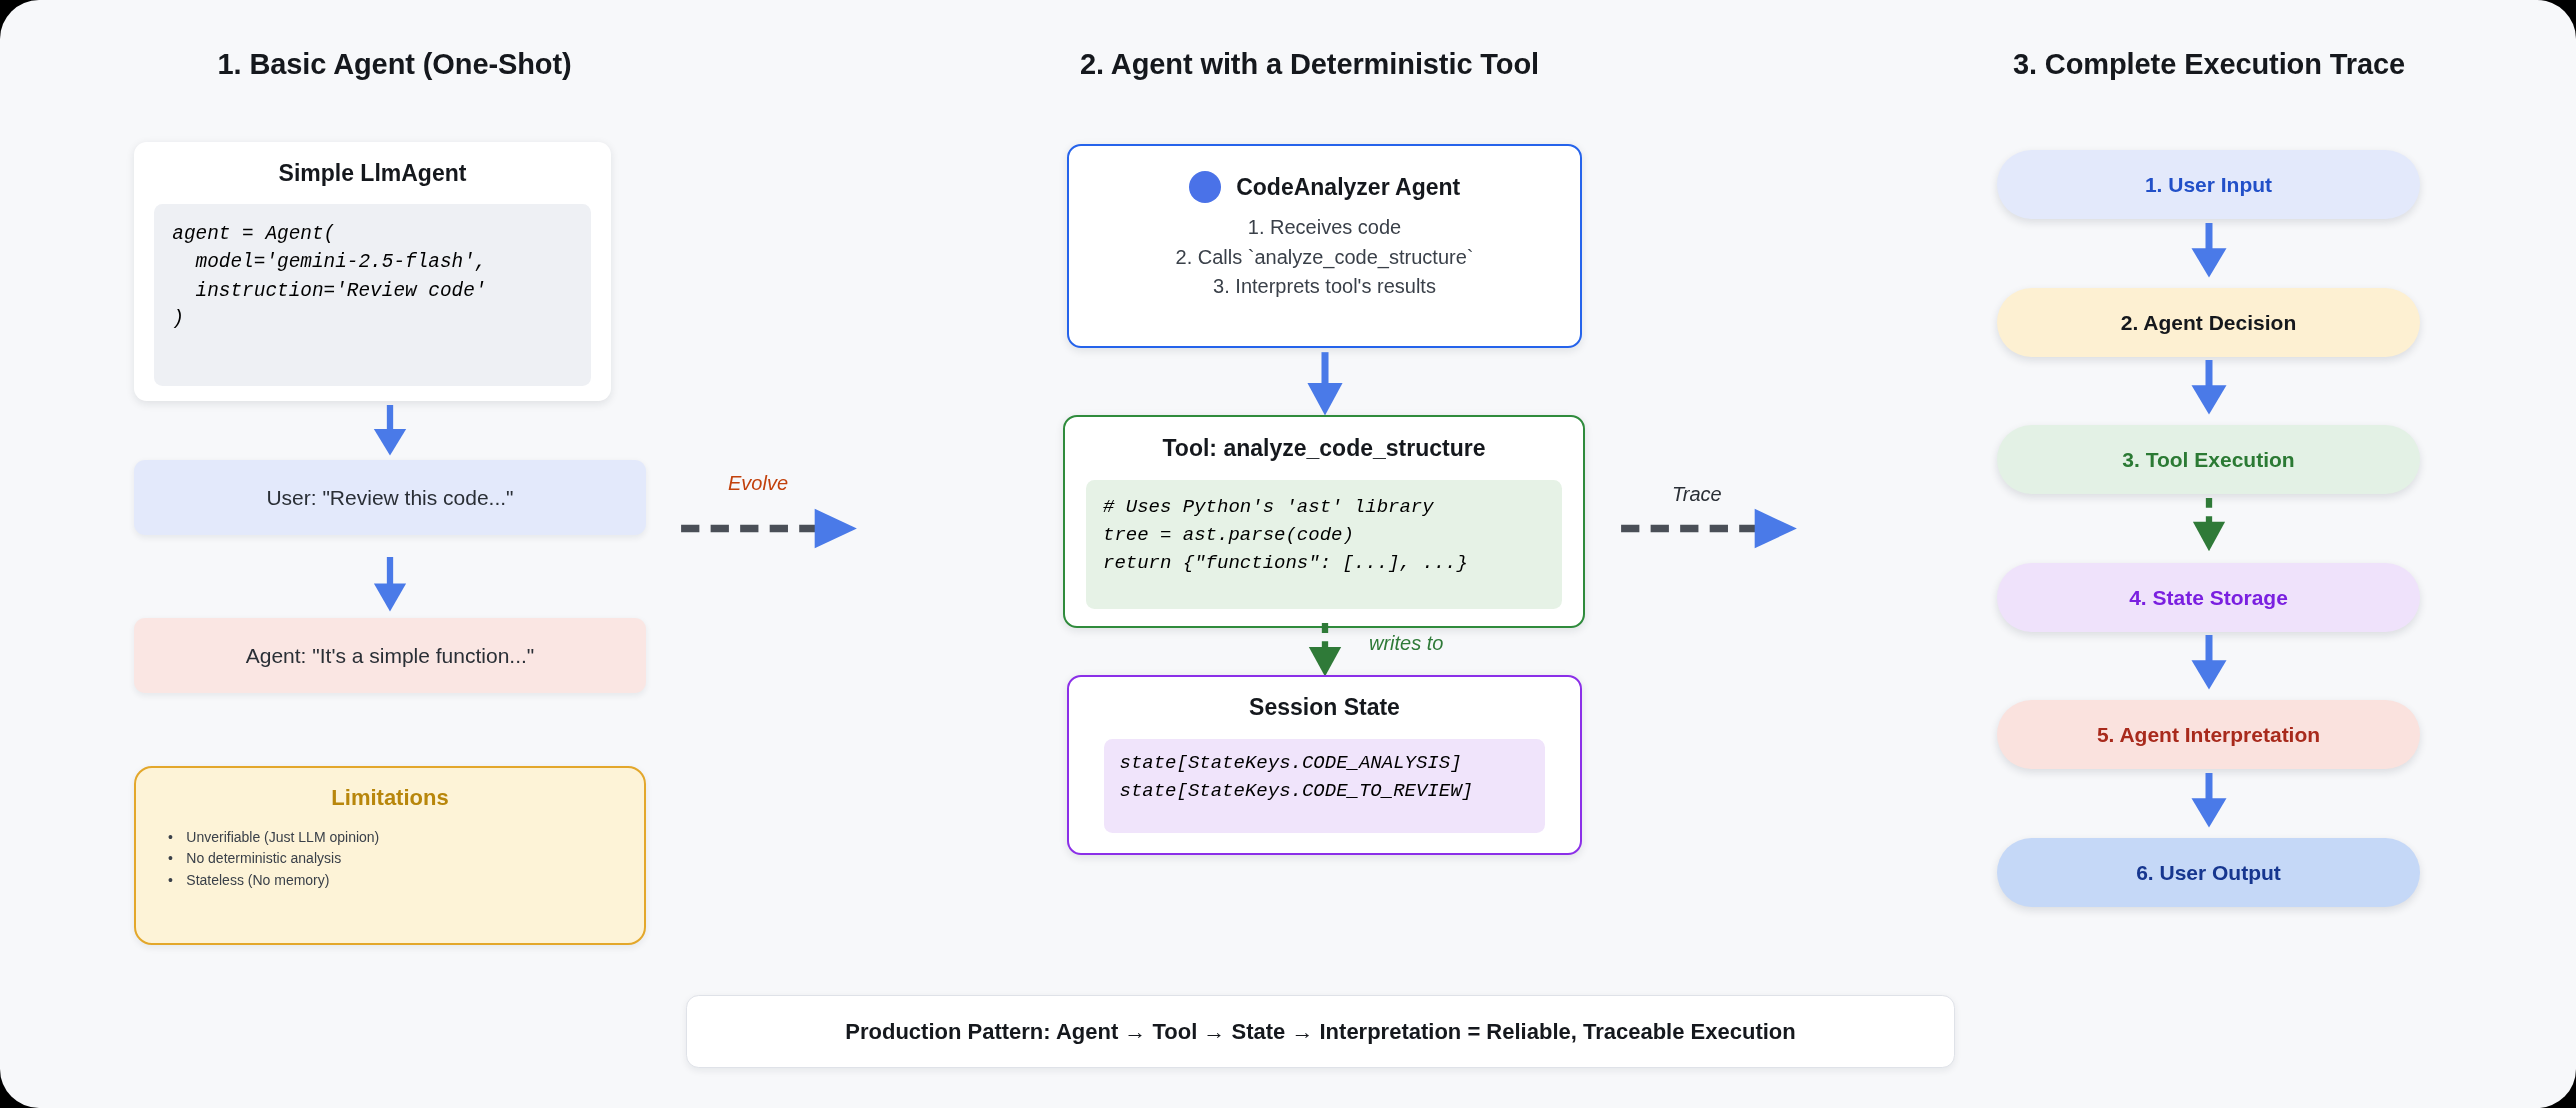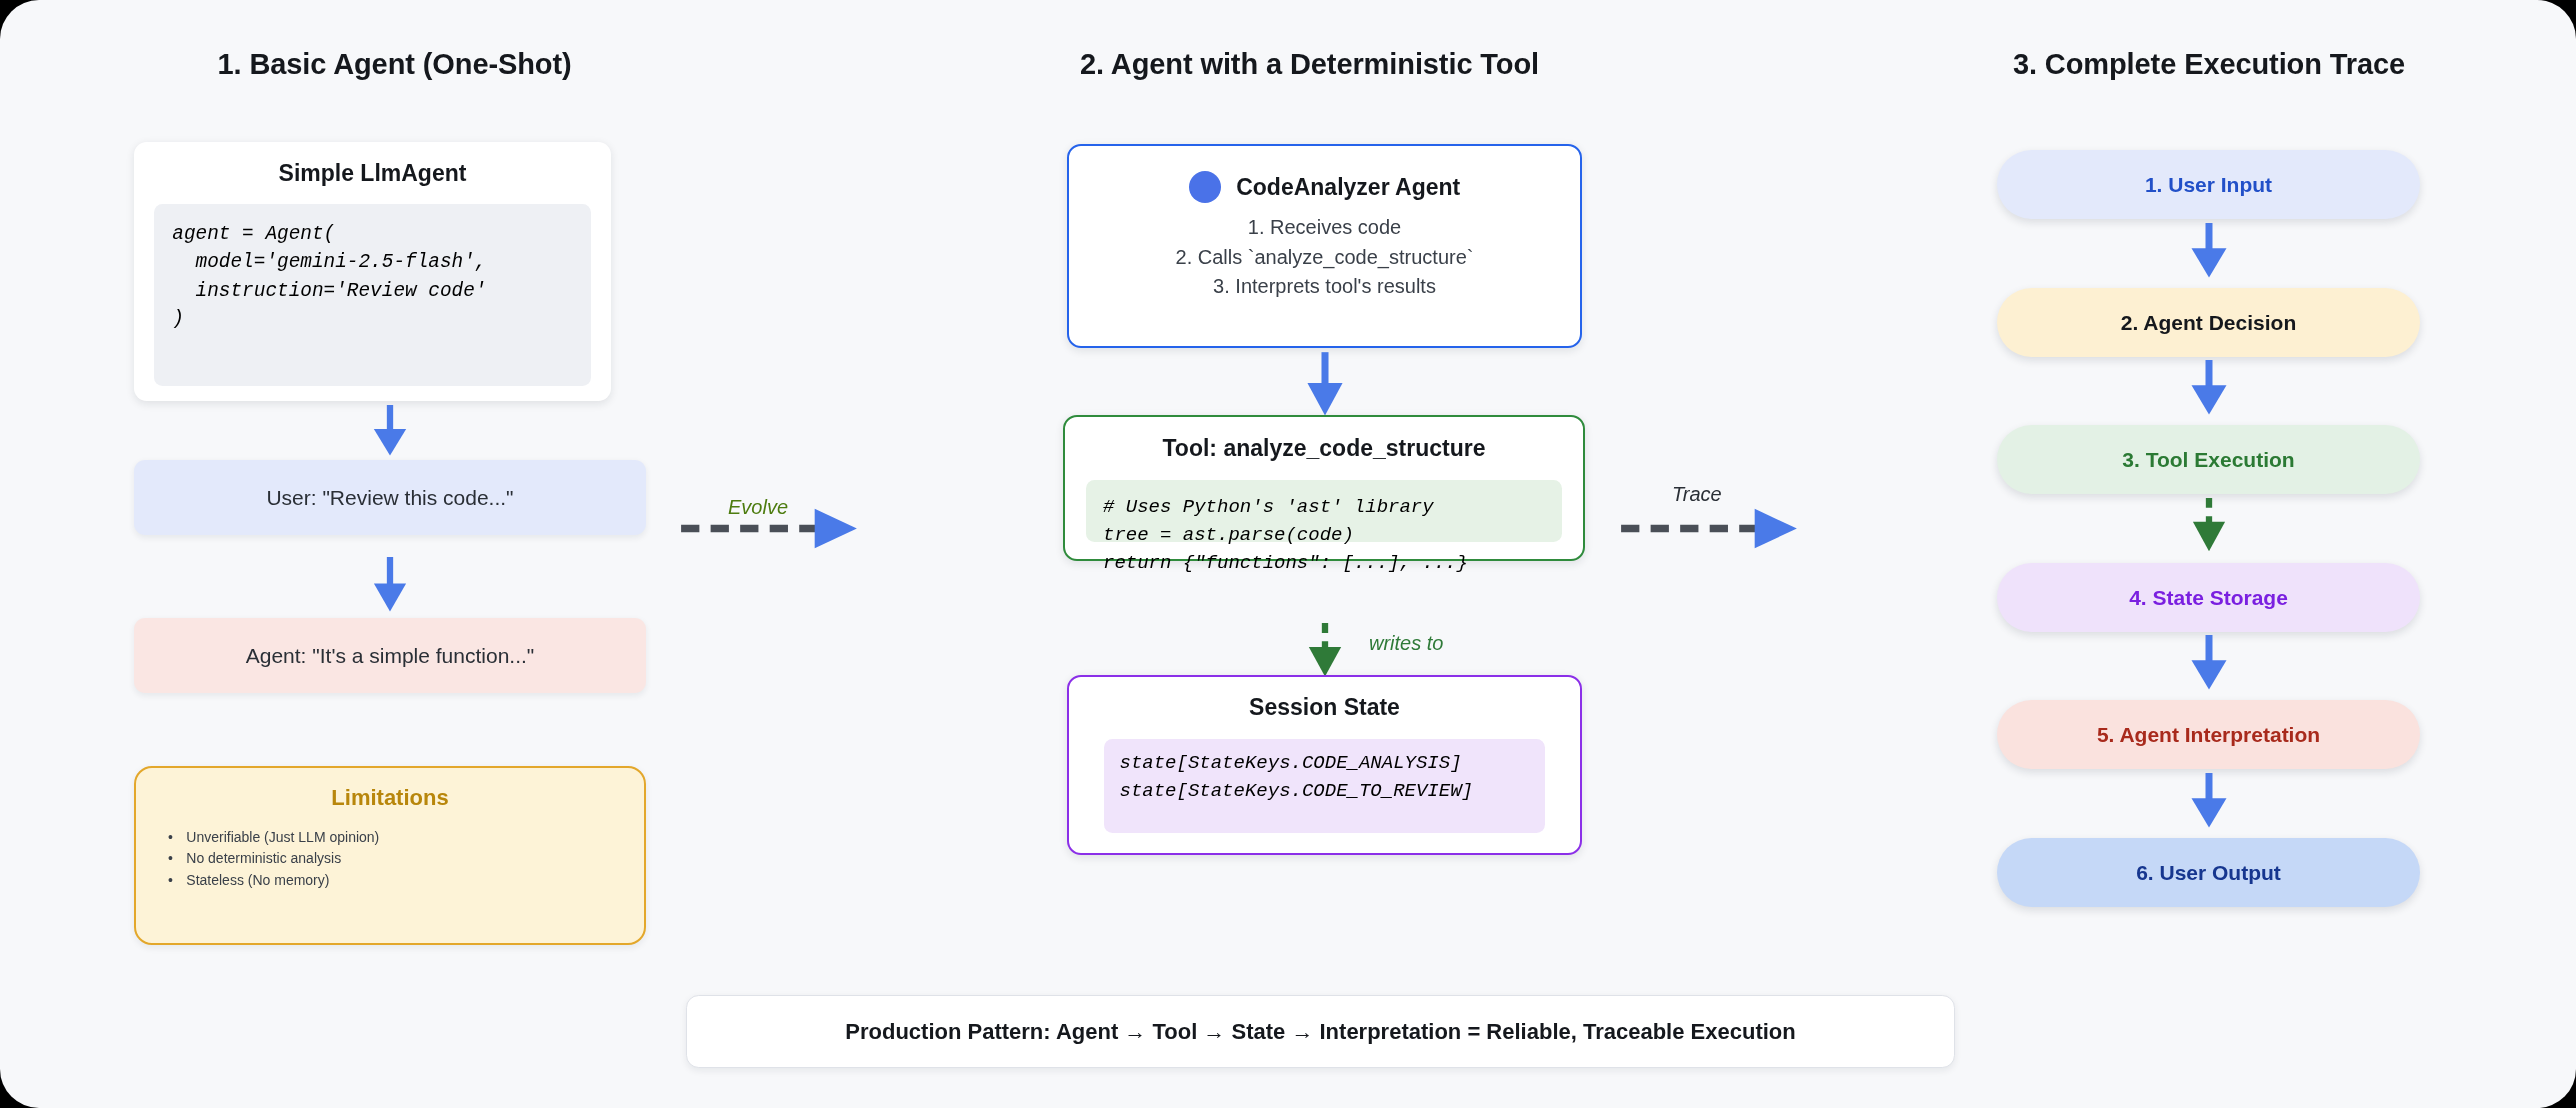--- a/index.html
+++ b/index.html
@@ -119,21 +119,21 @@
   #c2-dot {
     width: 32px; height: 32px; border-radius: 50%;
     background: #4a72e8; flex: none;
   }
   #c2-agent-steps {
     margin-top: 10px; text-align: center;
     font-size: 20px; line-height: 1.48; color: #3a4049;
   }
 
   #c2-tool-card {
-    left: 1063px; top: 415px; width: 522px; height: 146px;
+    left: 1063px; top: 415px; width: 522px; height: 213px;
     border: 2.8px solid #2f8b3c; border-radius: 14px;
   }
   #c2-tool-card .card-title { margin-top: 18.3px; }
   #c2-tool-code {
     position: absolute; left: 21px; top: 63px; right: 21px; bottom: 17px;
     background: #e6f2e6; padding: 14px 17px; box-sizing: border-box;
     font-size: 19px;
   }
 
   #c2-state-card {
@@ -220,21 +220,21 @@
 
   <div id="c1-limits" style="background: rgb(253, 243, 215); border-color: rgb(227, 167, 43);">
     <div class="lim-title" style="color: rgb(184, 134, 11);">Limitations</div>
     <ul>
       <li>Unverifiable (Just LLM opinion)</li>
       <li>No deterministic analysis</li>
       <li>Stateless (No memory)</li>
     </ul>
   </div>
 
-  <div class="flow-label" style="left:728px; top:496px; color:#4d7c0f;font-style:italic;">Evolve</div>
+  <div class="flow-label" style="left:728px; top:472px; color:#c2410c;font-style:italic;">Evolve</div>
   <svg class="dashed-h" style="left:681px; top:506px;" width="183" height="45" viewBox="0 0 260 64">
     <line x1="0" y1="32" x2="196" y2="32" stroke="#4a4f57" stroke-width="11" stroke-dasharray="26,16"></line>
     <polygon points="190,4 190,60 250,32" fill="#4a7ae8"></polygon>
   </svg>
 
   <div class="card" id="c2-agent-card" style="border-color: rgb(37, 99, 235);">
     <div id="c2-agent-head">
       <div id="c2-dot" style="background: rgb(74, 114, 232);"></div>
       <div class="card-title">CodeAnalyzer Agent</div>
     </div>

